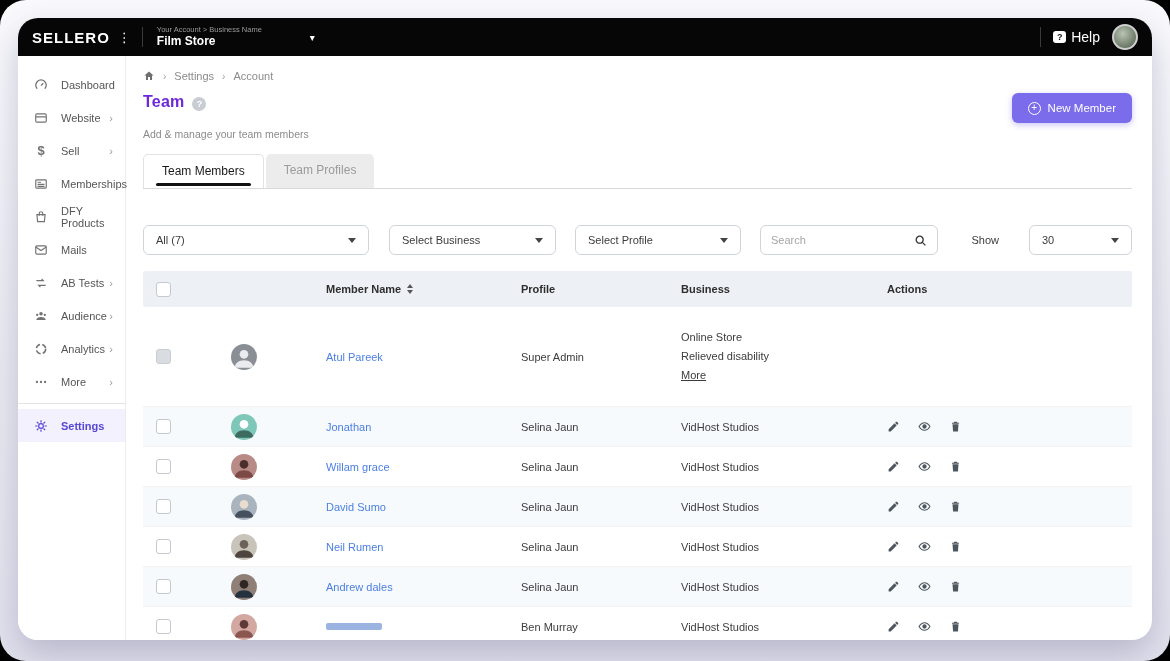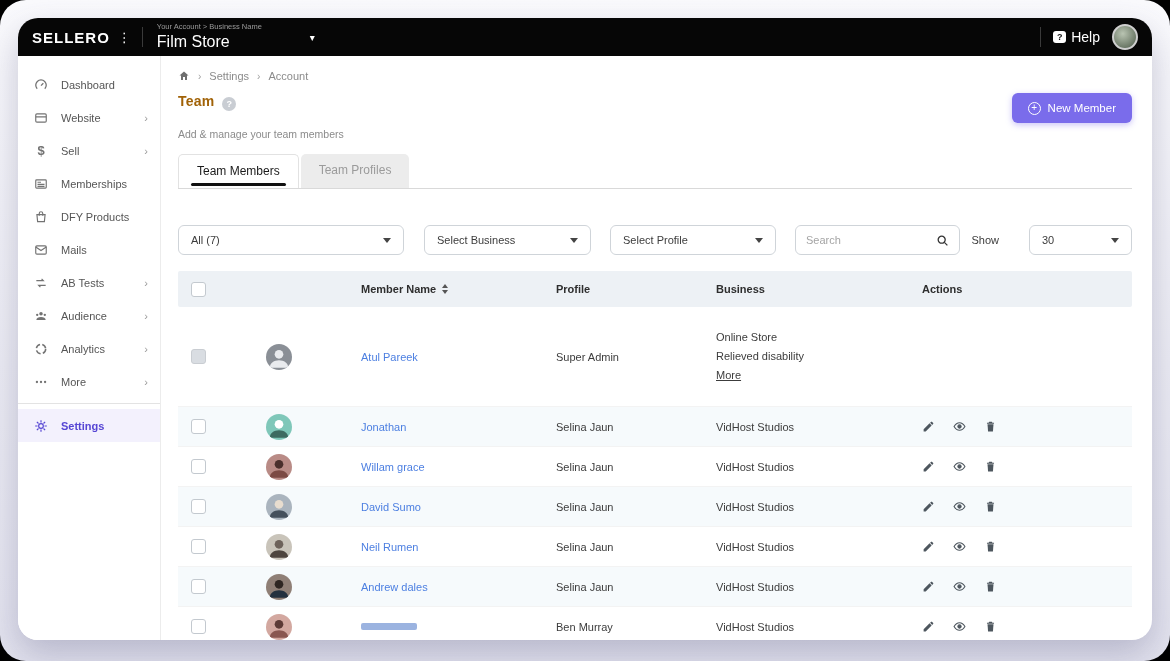--- a/index.html
+++ b/index.html
@@ -13,52 +13,52 @@
               border-radius:20px; background:#fff; overflow:hidden;
               box-shadow:0 14px 34px rgba(70,70,110,.28); display:flex; flex-direction:column; }
 
   
   .topbar { height:38px; background:#060606; display:flex; align-items:center; padding:0 14px 0 14px; flex:none; }
   .brand { color:#fff; font-weight:bold; font-size:15px; letter-spacing:1px; }
   .kebab { color:#fff; font-size:13px; margin:0 10px 0 8px; letter-spacing:1px; cursor:pointer; }
   .tb-divider { width:1px; height:20px; background:#3a3a3a; }
   .account { margin-left:14px; line-height:1.25; cursor:pointer; }
   .account-path { color:#9b9b9b; font-size:7.5px; }
-  .account-name { color:#fff; font-size:16px; font-weight:normal; }
+  .account-name { color:#fff; font-size:12px; font-weight:bold; }
   .account-caret { color:#fff; font-size:10px; margin-left:48px; cursor:pointer; }
   .tb-right { margin-left:auto; display:flex; align-items:center; gap:12px; }
   .help { display:flex; align-items:center; gap:5px; cursor:pointer; }
   .help-bubble { width:13px; height:12px; background:#fff; border-radius:3px; color:#111;
                  font-size:9px; font-weight:bold; display:flex; align-items:center; justify-content:center; }
   .help-label { color:#fff; font-size:14px; }
   .tb-avatar { width:26px; height:26px; border-radius:50%; border:2px solid #cfcfcf;
                background:radial-gradient(circle at 40% 35%, #b9c4b2, #6d7a68 70%, #4c584a); cursor:pointer; }
 
   
   .app-body { flex:1; display:flex; min-height:0; }
-  .sidebar { width:143px; flex:none; border-right:1px solid #ececec; padding-top:12px; background:#fff; }
+  .sidebar { width:108px; flex:none; border-right:1px solid #ececec; padding-top:12px; background:#fff; }
   .side-item { height:33px; display:flex; align-items:center; padding:0 12px 0 16px; color:#555; cursor:pointer; }
   .side-item svg, .side-item .dollar { width:14px; height:14px; flex:none; color:#737373; }
   .dollar { font-size:13px; font-weight:bold; text-align:center; line-height:14px; }
   .side-label { font-size:11px; margin-left:13px; }
   .side-caret { margin-left:auto; color:#9a9a9a; font-size:11px; }
   .side-sep { border-top:1px solid #e3e3e3; margin-top:5px; }
   .side-item.active { background:#f3f1fd; color:#5646d4; margin-top:5px; }
   .side-item.active svg { color:#5646d4; }
   .side-item.active .side-label { font-weight:bold; color:#5646d4; }
 
   
   .content { flex:1; min-width:0; padding:14px 20px 0 17px; display:flex; flex-direction:column; }
   .crumbs { display:flex; align-items:center; gap:8px; color:#8b8b8b; font-size:11px; }
   .crumbs svg { width:12px; height:12px; color:#6f6f6f; }
   .crumb { cursor:pointer; }
   .crumb-sep { color:#9f9f9f; font-size:10px; }
 
   .title-row { display:flex; align-items:flex-start; margin-top:11px; }
-  .page-title { font-size:14px; font-weight:bold; color:#a16207; letter-spacing:.2px; }
+  .page-title { font-size:16px; font-weight:bold; color:#6d28d9; letter-spacing:.2px; }
   .qmark { width:14px; height:14px; border-radius:50%; background:#c9cdd3; color:#fff; font-size:9px; font-weight:bold;
            display:inline-flex; align-items:center; justify-content:center; margin-left:8px; margin-top:4px; cursor:pointer; }
   .subtitle { font-size:10.5px; color:#8b8b8b; margin-top:5px; }
   .btn-new { margin-left:auto; background:#7a6ceb; color:#fff; border:none; border-radius:6px; height:30px;
              padding:0 16px; font-size:11.5px; display:flex; align-items:center; gap:7px; cursor:pointer;
              font-family:inherit; box-shadow:0 2px 6px rgba(122,108,235,.4); }
   .plus-circ { width:13px; height:13px; border:1.3px solid #fff; border-radius:50%; display:flex;
                align-items:center; justify-content:center; font-size:10px; line-height:1; }
 
   .tabs { display:flex; margin-top:14px; border-bottom:1px solid #d9d9d9;text-align:center; }
@@ -70,21 +70,21 @@
 
   
   .filter-bar { display:flex; align-items:center; margin-top:36px; }
   .dd { height:30px; border:1px solid #cfd4d9; border-radius:6px; background:#fff; display:flex; align-items:center;
         padding:0 12px; font-size:11px; color:#3c3c3c; cursor:pointer; }
   .dd .caret { margin-left:auto; width:0; height:0; border-left:4px solid transparent; border-right:4px solid transparent;
                border-top:5px solid #444; }
   .dd-all { width:226px; }
   .dd-business { width:167px; margin-left:20px; }
   .dd-profile { width:166px; margin-left:19px; }
-  .searchbox { width:165px; height:30px; border:1px solid #cfd4d9; border-radius:6px; margin-left:19px;
+  .searchbox { width:178px; height:30px; border:1px solid #cfd4d9; border-radius:6px; margin-left:19px;
                display:flex; align-items:center; padding:0 10px; background:#fff; }
   .searchbox input { border:none; outline:none; flex:1; min-width:0; font-size:11px; font-family:inherit; color:#333; }
   .searchbox input::placeholder { color:#a5a5a5; }
   .searchbox svg { width:13px; height:13px; color:#333; flex:none; }
   .show-label { font-size:11px; color:#3c3c3c; margin-left:auto; }
   .dd-size { width:103px; margin-left:30px; }
 
   
   .table { margin-top:16px; }
   .trow { display:grid; grid-template-columns:50px 118px 196px 162px 218px 1fr; align-items:center; }

